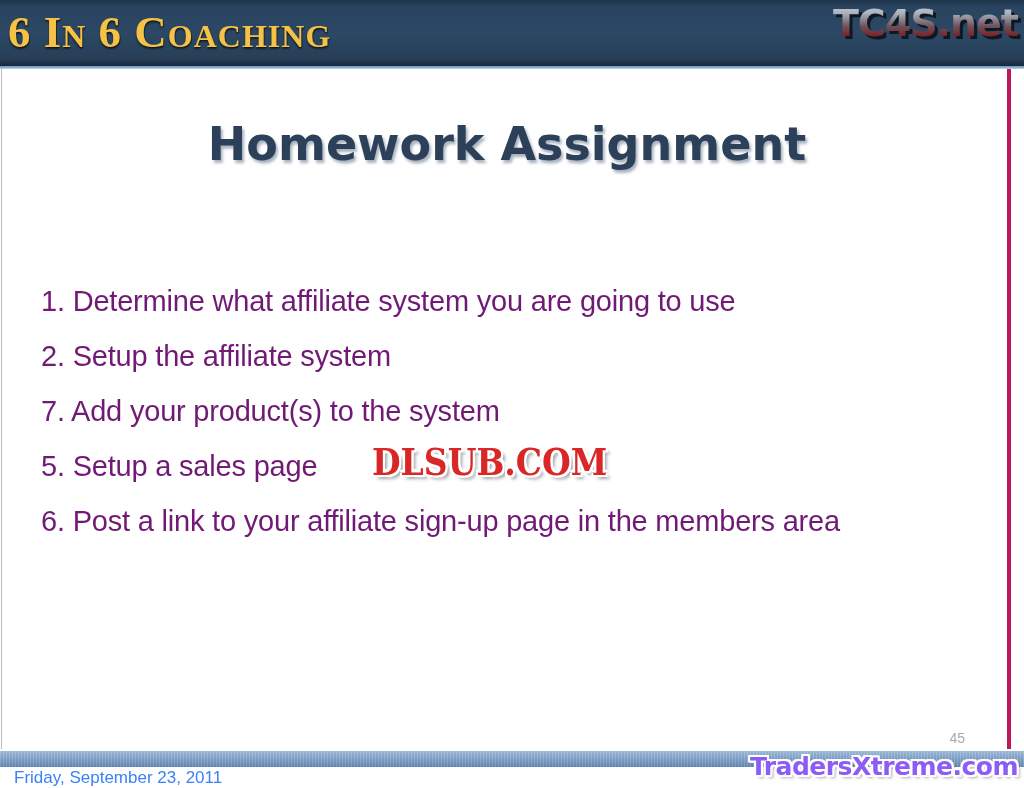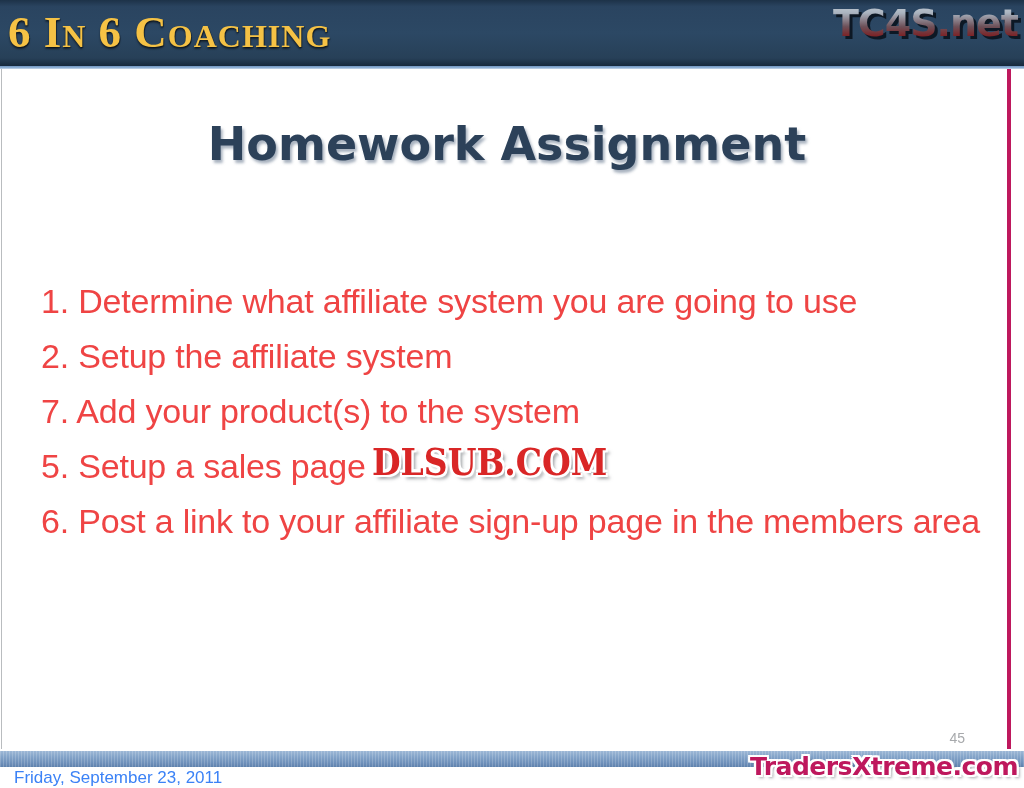--- a/index.html
+++ b/index.html
@@ -114,22 +114,22 @@
   }
 
   .bullet-list {
     position: absolute;
     left: 39px;
     top: 205px;
     width: 950px;
   }
   .bullet-item {
     font-family: "Liberation Sans", sans-serif;
-    font-size: 34px;
-    color: #ef4444;
+    font-size: 29px;
+    color: #701a75;
     line-height: 55px;
     white-space: nowrap;
     letter-spacing: -0.2px;
   }
 
   
   .dlsub-watermark {
     position: absolute;
     left: 370px;
     top: 370px;
@@ -199,21 +199,21 @@
   }
 
   .tx-watermark {
     position: absolute;
     right: 6px;
     top: 752px;
     font-family: "DejaVu Sans", sans-serif;
     font-size: 25px;
     font-weight: 700;
     letter-spacing: -0.5px;
-    color: #be185d;
+    color: #8b5cf6;
     white-space: nowrap;
     text-shadow:
        2px 0 0 #fff, -2px 0 0 #fff, 0 2px 0 #fff, 0 -2px 0 #fff,
        2px 2px 0 #fff, -2px 2px 0 #fff, 2px -2px 0 #fff, -2px -2px 0 #fff,
        3px 3px 3px rgba(80,85,92,0.5);
   }
 </style>
 </head>
 <body>
 

